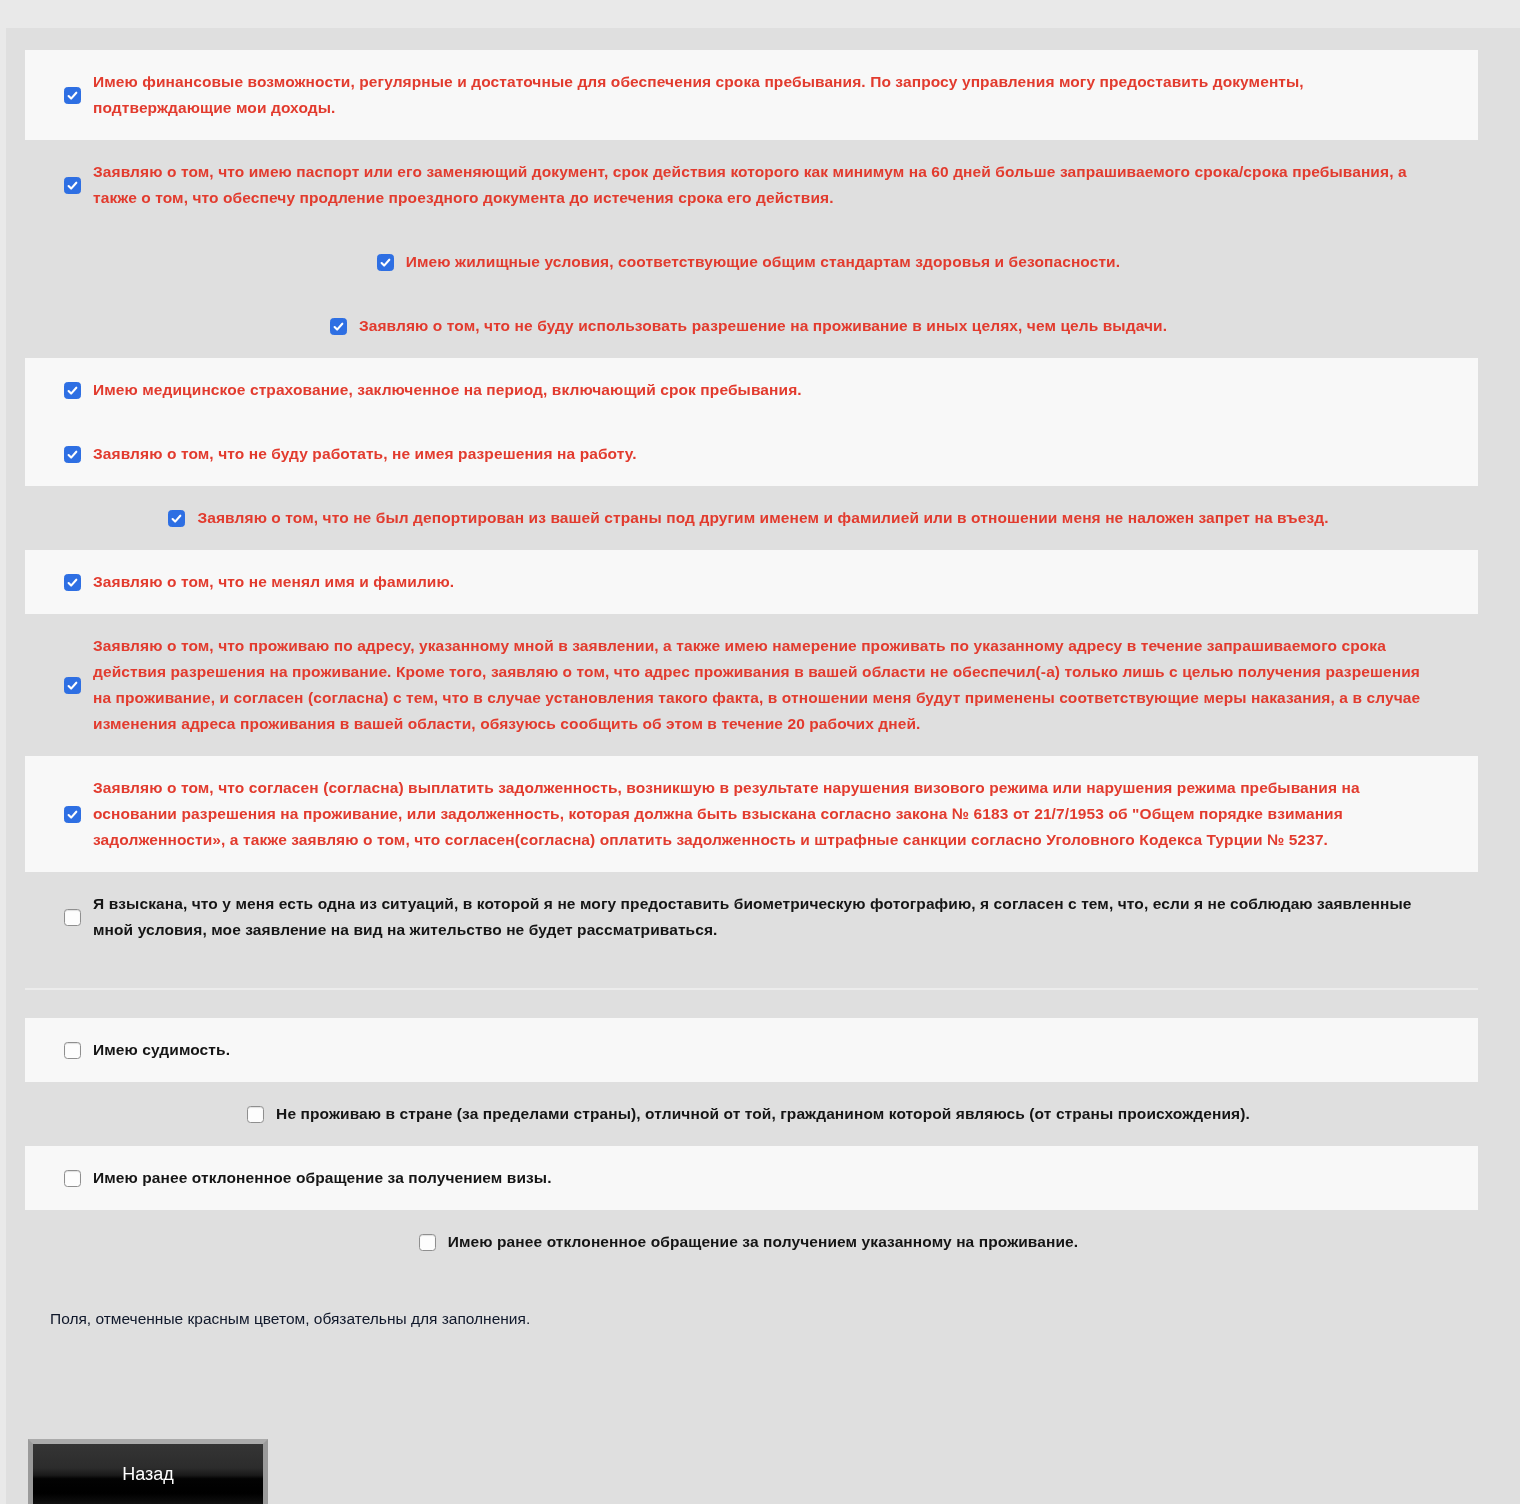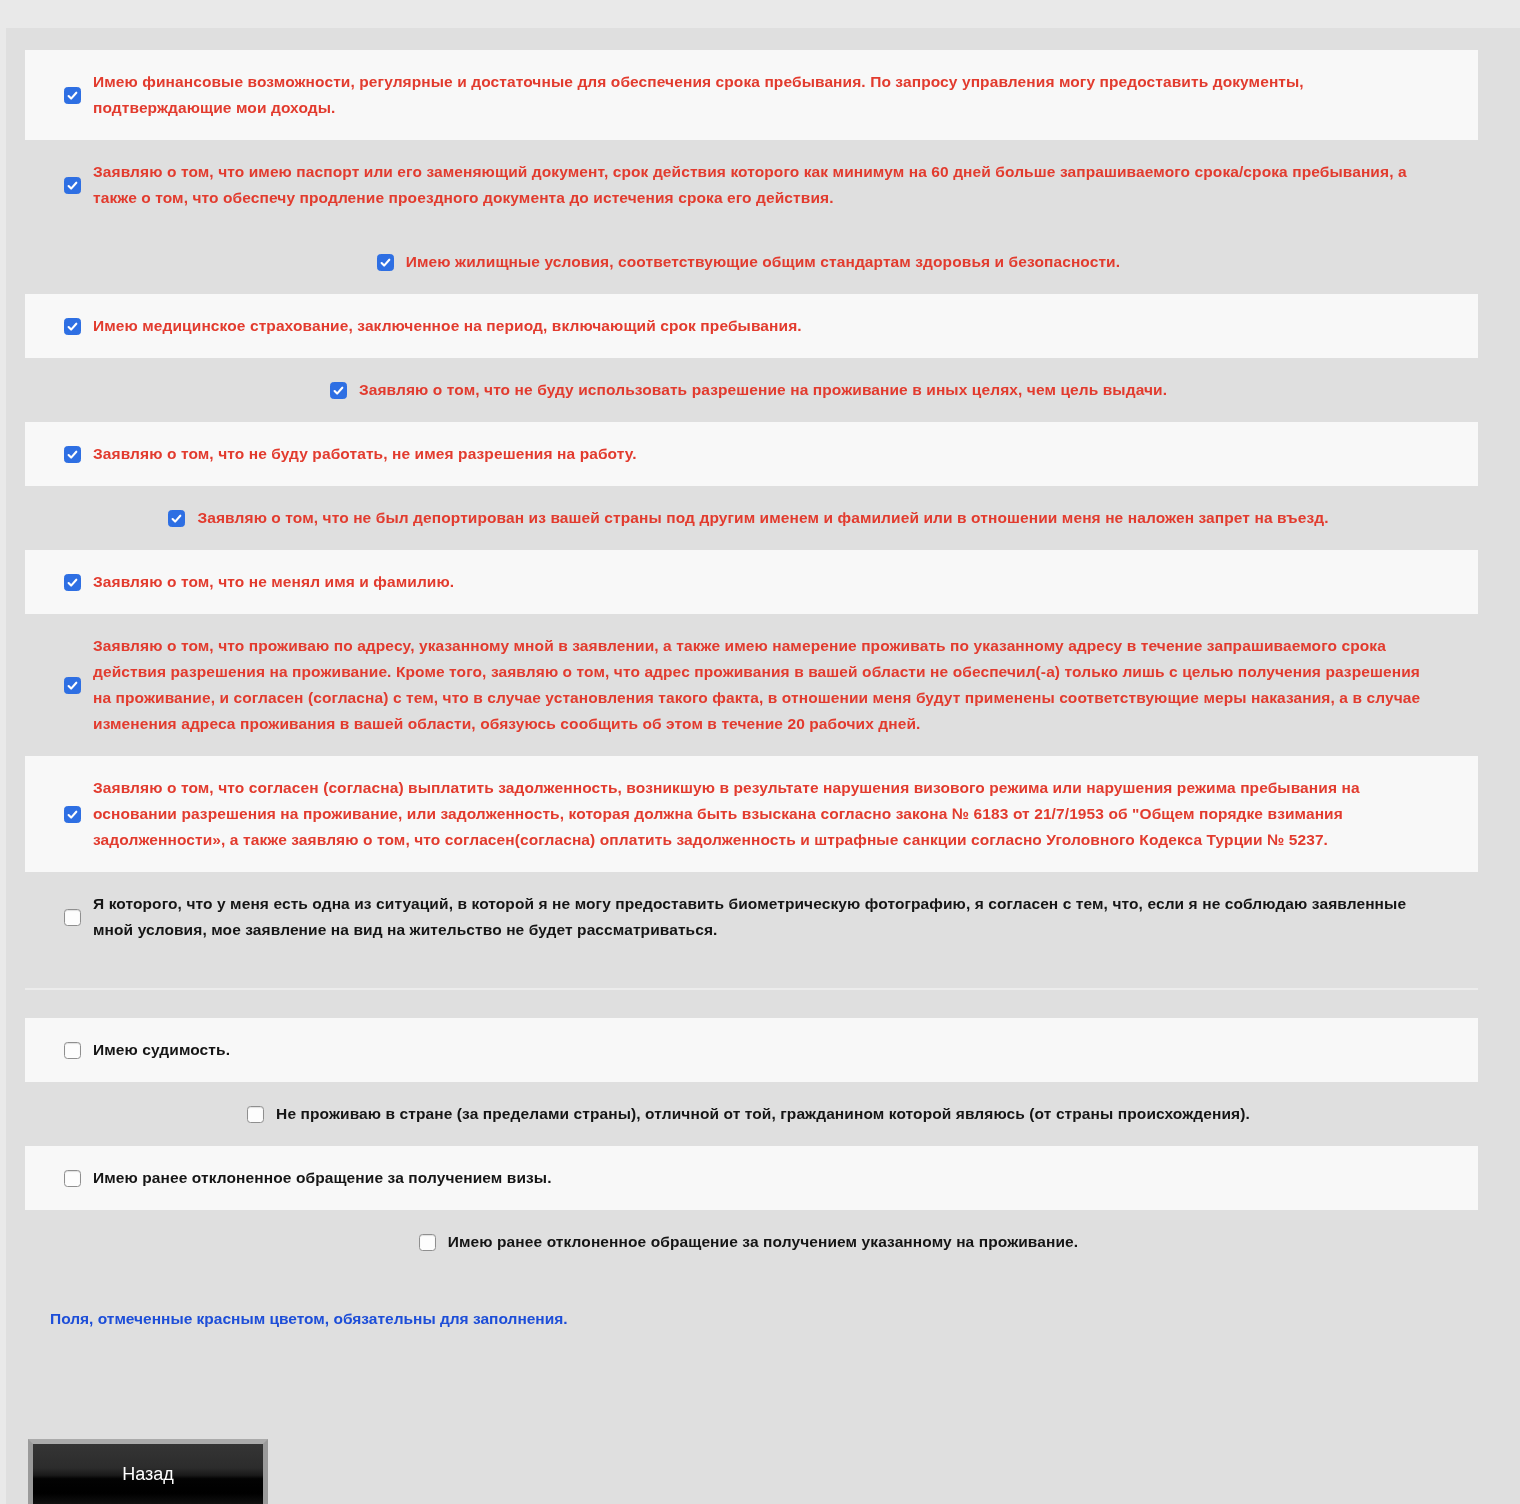--- a/index.html
+++ b/index.html
@@ -77,22 +77,22 @@
 
   .divider {
     height: 2px;
     background: #ececec;
     margin: 26px 0 28px 0;
   }
 
   .footer-note {
     margin: 36px 0 0 25px;
     font-size: 15.5px;
-    font-weight: bold;
-    color: #1d4ed8;
+    font-weight: normal;
+    color: #0f172a;
   }
 
   .nav-button {
     position: absolute;
     top: 1411px;
     width: 240px;
     height: 70px;
     border: 5px solid;
     border-color: #ababab #9a9a9a #909090;
     background: linear-gradient(180deg,
@@ -133,36 +133,36 @@
     <span class="row-label">Заявляю о том, что имею паспорт или его заменяющий документ, срок действия которого как минимум на 60 дней больше запрашиваемого срока/срока пребывания, а также о том, что обеспечу продление проездного документа до истечения срока его действия.</span>
   </div>
         <div class="row row-gray text-red">
     <span class="checkbox checked">
       <svg viewBox="0 0 16 16">
         <path d="M3.2 8.7l3.1 3.1 6.4-7.2"></path>
       </svg>
     </span>
     <span class="row-label">Имею жилищные условия, соответствующие общим стандартам здоровья и безопасности.</span>
   </div>
+        <div class="row row-gray text-red">
+    <span class="checkbox checked">
+      <svg viewBox="0 0 16 16">
+        <path d="M3.2 8.7l3.1 3.1 6.4-7.2"></path>
+      </svg>
+    </span>
+    <span class="row-label">Заявляю о том, что не буду использовать разрешение на проживание в иных целях, чем цель выдачи.</span>
+  </div>
         <div class="row row-white text-red">
     <span class="checkbox checked">
       <svg viewBox="0 0 16 16">
         <path d="M3.2 8.7l3.1 3.1 6.4-7.2"></path>
       </svg>
     </span>
     <span class="row-label">Имею медицинское страхование, заключенное на период, включающий срок пребывания.</span>
   </div>
-        <div class="row row-gray text-red">
-    <span class="checkbox checked">
-      <svg viewBox="0 0 16 16">
-        <path d="M3.2 8.7l3.1 3.1 6.4-7.2"></path>
-      </svg>
-    </span>
-    <span class="row-label">Заявляю о том, что не буду использовать разрешение на проживание в иных целях, чем цель выдачи.</span>
-  </div>
         <div class="row row-white text-red">
     <span class="checkbox checked">
       <svg viewBox="0 0 16 16">
         <path d="M3.2 8.7l3.1 3.1 6.4-7.2"></path>
       </svg>
     </span>
     <span class="row-label">Заявляю о том, что не буду работать, не имея разрешения на работу.</span>
   </div>
         <div class="row row-gray text-red">
     <span class="checkbox checked">
@@ -193,21 +193,21 @@
       <svg viewBox="0 0 16 16">
         <path d="M3.2 8.7l3.1 3.1 6.4-7.2"></path>
       </svg>
     </span>
     <span class="row-label">Заявляю о том, что согласен (согласна) выплатить задолженность, возникшую в результате нарушения визового режима или нарушения режима пребывания на основании разрешения на проживание, или задолженность, которая должна быть взыскана согласно закона № 6183 от 21/7/1953 об "Общем порядке взимания задолженности», а также заявляю о том, что согласен(согласна) оплатить задолженность и штрафные санкции согласно Уголовного Кодекса Турции № 5237.</span>
   </div>
         <div class="row row-gray text-black">
     <span class="checkbox">
       
     </span>
-    <span class="row-label">Я которого, что у меня есть одна из ситуаций, в которой я не могу предоставить биометрическую фотографию, я согласен с тем, что, если я не соблюдаю заявленные мной условия, мое заявление на вид на жительство не будет рассматриваться.</span>
+    <span class="row-label">Я взыскана, что у меня есть одна из ситуаций, в которой я не могу предоставить биометрическую фотографию, я согласен с тем, что, если я не соблюдаю заявленные мной условия, мое заявление на вид на жительство не будет рассматриваться.</span>
   </div>
       </div>
     <div class="divider"></div>
     <div>
         <div class="row row-white text-black">
     <span class="checkbox">
       
     </span>
     <span class="row-label">Имею судимость.</span>
   </div>

